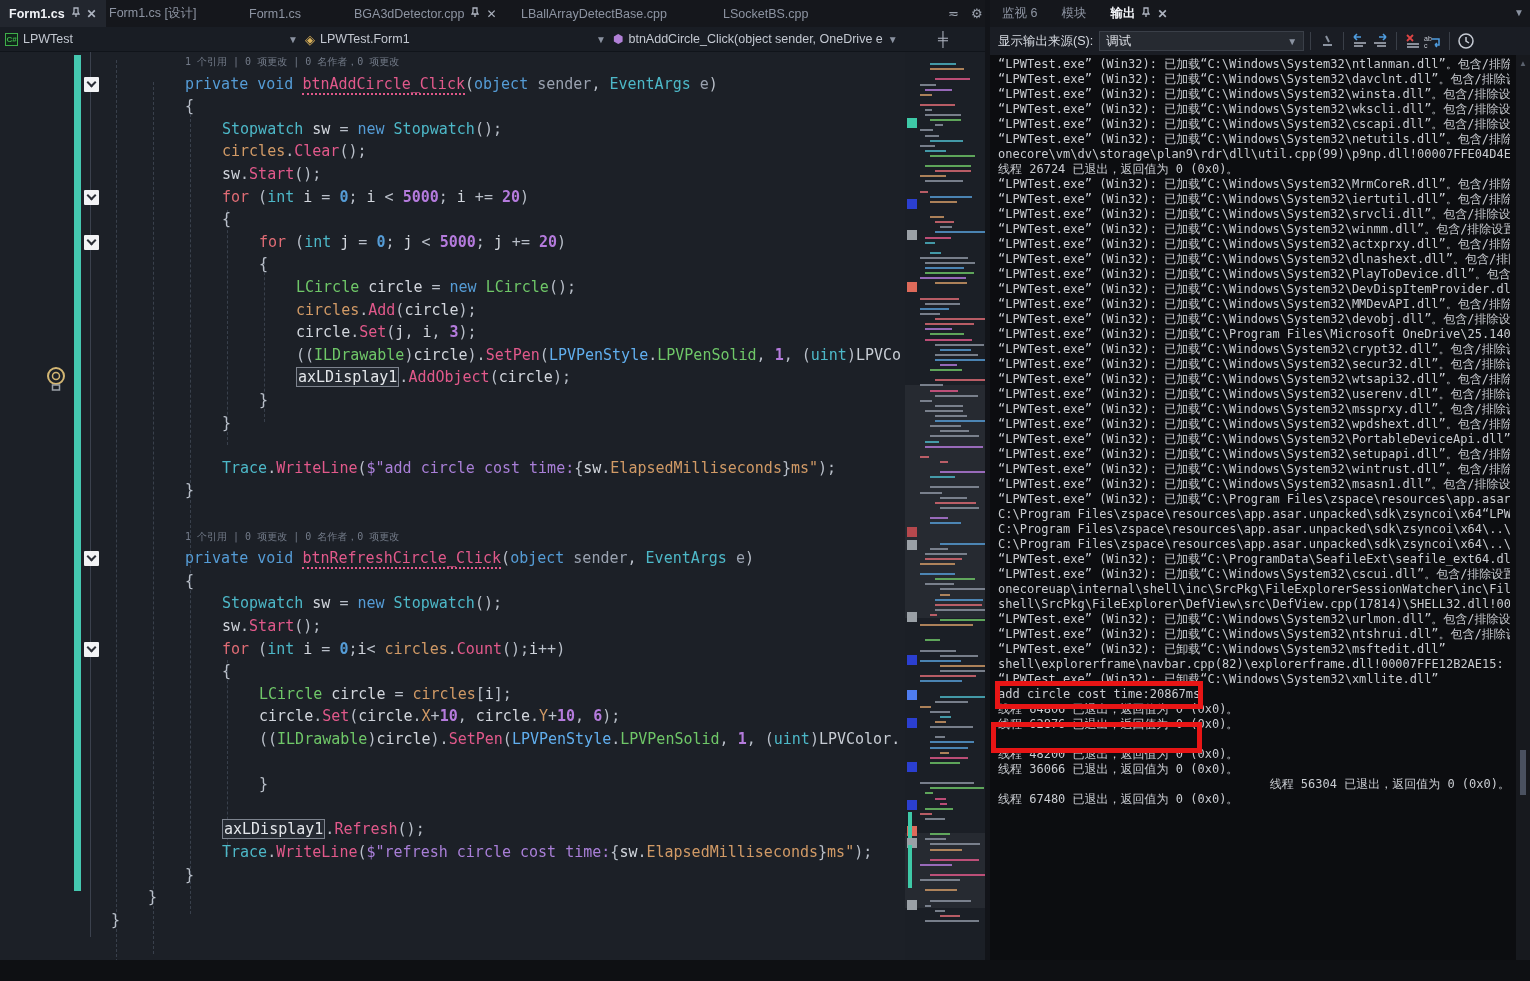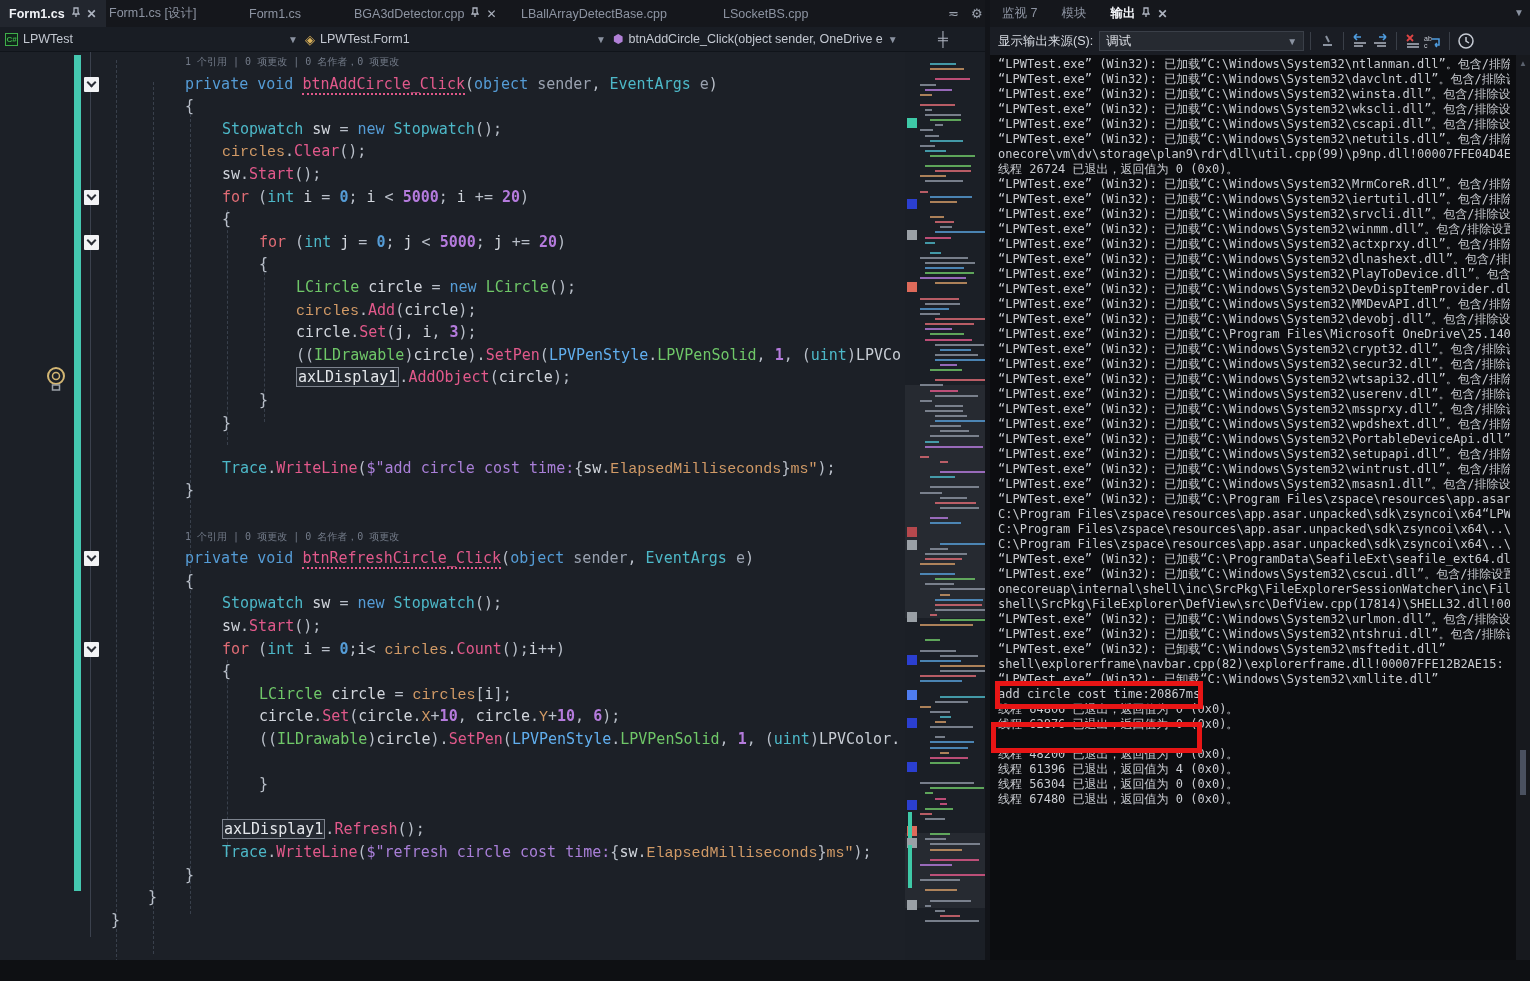--- a/index.html
+++ b/index.html
@@ -33,21 +33,21 @@
   #changebar{position:absolute;left:74px;top:3px;width:7px;height:836px;background:#45c8b0;}
   .guide{position:absolute;width:0;border-left:1px dashed #39404c;}
   .codeline{position:absolute;left:0;width:905px;height:23px;white-space:pre;
       font-family:"DejaVu Sans Mono","Liberation Mono",monospace;font-size:15px;line-height:23px;}
   .lensline{font-size:10px;color:#737b89;font-family:"DejaVu Sans Mono","Liberation Mono",monospace;}
   .foldbox{position:absolute;left:84px;width:15px;height:15px;background:#f2f3f5;border-radius:1px;
       display:flex;align-items:center;justify-content:center;}
   .foldbox span{display:block;width:7px;height:7px;border-right:2px solid #2a2e36;border-bottom:2px solid #2a2e36;
       transform:rotate(45deg);margin-top:-4px;}
   .c-kw{color:#559cd6;} .c-ctrl{color:#e06c75;} .c-type{color:#4db8c8;} .c-cls{color:#6fc768;}
-  .c-meth{color:#e2598b;} .c-field{color:#d19a66;font-family:Liberation Mono, monospace;} .c-var{color:#d2d6dd;} .c-param{color:#9aa2b0;}
+  .c-meth{color:#e2598b;} .c-field{color:#d19a66;} .c-var{color:#d2d6dd;} .c-param{color:#9aa2b0;}
   .c-num{color:#b57bdd;font-weight:bold;} .c-zero{color:#559cd6;font-weight:bold;} .c-str{color:#a97fd8;}
   .c-punc{color:#b9bfc9;} .c-plain{color:#c8cdd5;} .c-lblue{color:#61afef;} .c-lens{color:#737b89;}
   .c-mu{color:#e2598b;border-bottom:2px dotted #e2598b;}
   .c-box{color:#e3e6ea;border:1px solid #7d838e;background:#252a32;padding:0 1px;}
   #lightbulb{position:absolute;left:45px;top:314px;}
 
   
   #minimap{position:absolute;left:905px;top:52px;width:80px;height:908px;background:#1b1f26;overflow:hidden;}
   #divider{position:absolute;left:985px;top:0px;width:5px;height:981px;background:#121419;}
   .mm-band{position:absolute;left:0;width:80px;background:rgba(255,255,255,0.05);}
@@ -365,21 +365,21 @@
       <div class="mm-mark" style="top: 774px; background: rgb(222, 106, 90);"></div>
       <div class="mm-mark" style="top: 786px; background: rgb(154, 160, 166);"></div>
       <div class="mm-mark" style="top: 848px; background: rgb(154, 160, 166);"></div>
       <div class="mm-teal" style="top: 760px; height: 26px;"></div>
       <div class="mm-teal" style="top: 793px; height: 43px;"></div>
     </div>
   <div id="divider"></div>
 
   <div id="paneltabs">
       <div class="ptab">
-        <span>监视 7</span>
+        <span>监视 6</span>
       </div>
       <div class="ptab">
         <span>模块</span>
       </div>
       <div class="ptab active">
         <span>输出</span>
         <span class="pin" style="color:#aeb4c0"><svg width="10" height="11" viewBox="0 0 10 11">
             <path d="M3 1h4v4l1 2H2l1-2z M5 7v3" stroke="currentColor" stroke-width="1.3" fill="none"></path>
           </svg></span>
         <span class="x" style="color:#aeb4c0;font-size:12px">✕</span>
@@ -476,22 +476,22 @@
       <div class="outline-row" style="top: 542px;">shell\SrcPkg\FileExplorer\DefView\src\DefView.cpp(17814)\SHELL32.dll!00007FFE6D64AA11:</div>
       <div class="outline-row" style="top: 557px;">“LPWTest.exe” (Win32): 已加载“C:\Windows\System32\urlmon.dll”。包含/排除设置已禁用。</div>
       <div class="outline-row" style="top: 572px;">“LPWTest.exe” (Win32): 已加载“C:\Windows\System32\ntshrui.dll”。包含/排除设置已禁用。</div>
       <div class="outline-row" style="top: 587px;">“LPWTest.exe” (Win32): 已卸载“C:\Windows\System32\msftedit.dll”</div>
       <div class="outline-row" style="top: 602px;">shell\explorerframe\navbar.cpp(82)\explorerframe.dll!00007FFE12B2AE15: (caller: 00007</div>
       <div class="outline-row" style="top: 617px;">“LPWTest.exe” (Win32): 已卸载“C:\Windows\System32\xmllite.dll”</div>
       <div class="outline-row" style="top: 632px;">add circle cost time:20867ms</div>
       <div class="outline-row" style="top: 647px;">线程 64806 已退出，返回值为 0 (0x0)。</div>
       <div class="outline-row" style="top: 662px;">线程 62876 已退出，返回值为 0 (0x0)。</div>
       <div class="outline-row" style="top: 692px;">线程 48200 已退出，返回值为 0 (0x0)。</div>
-      <div class="outline-row" style="top: 707px;">线程 61396 已退出，返回值为 4 (0x0)。</div>
-      <div class="outline-row" style="top: 722px;">线程 56304 已退出，返回值为 0 (0x0)。</div>
+      <div class="outline-row" style="top: 707px;">线程 36066 已退出，返回值为 0 (0x0)。</div>
+      <div class="outline-row" style="top: 722px; text-align: right;">线程 56304 已退出，返回值为 0 (0x0)。</div>
       <div class="outline-row" style="top: 737px;">线程 67480 已退出，返回值为 0 (0x0)。</div>
       <div class="redbox" style="left: 5px; top: 626px; width: 208px; height: 28px;"></div>
       <div class="redbox" style="left: 1px; top: 667px; width: 211px; height: 31px;"></div>
     </div>
   <div id="outscroll">
     <span class="arrow">▲</span>
     <div class="thumb"></div>
   </div>
 
   <div id="footer"></div>

